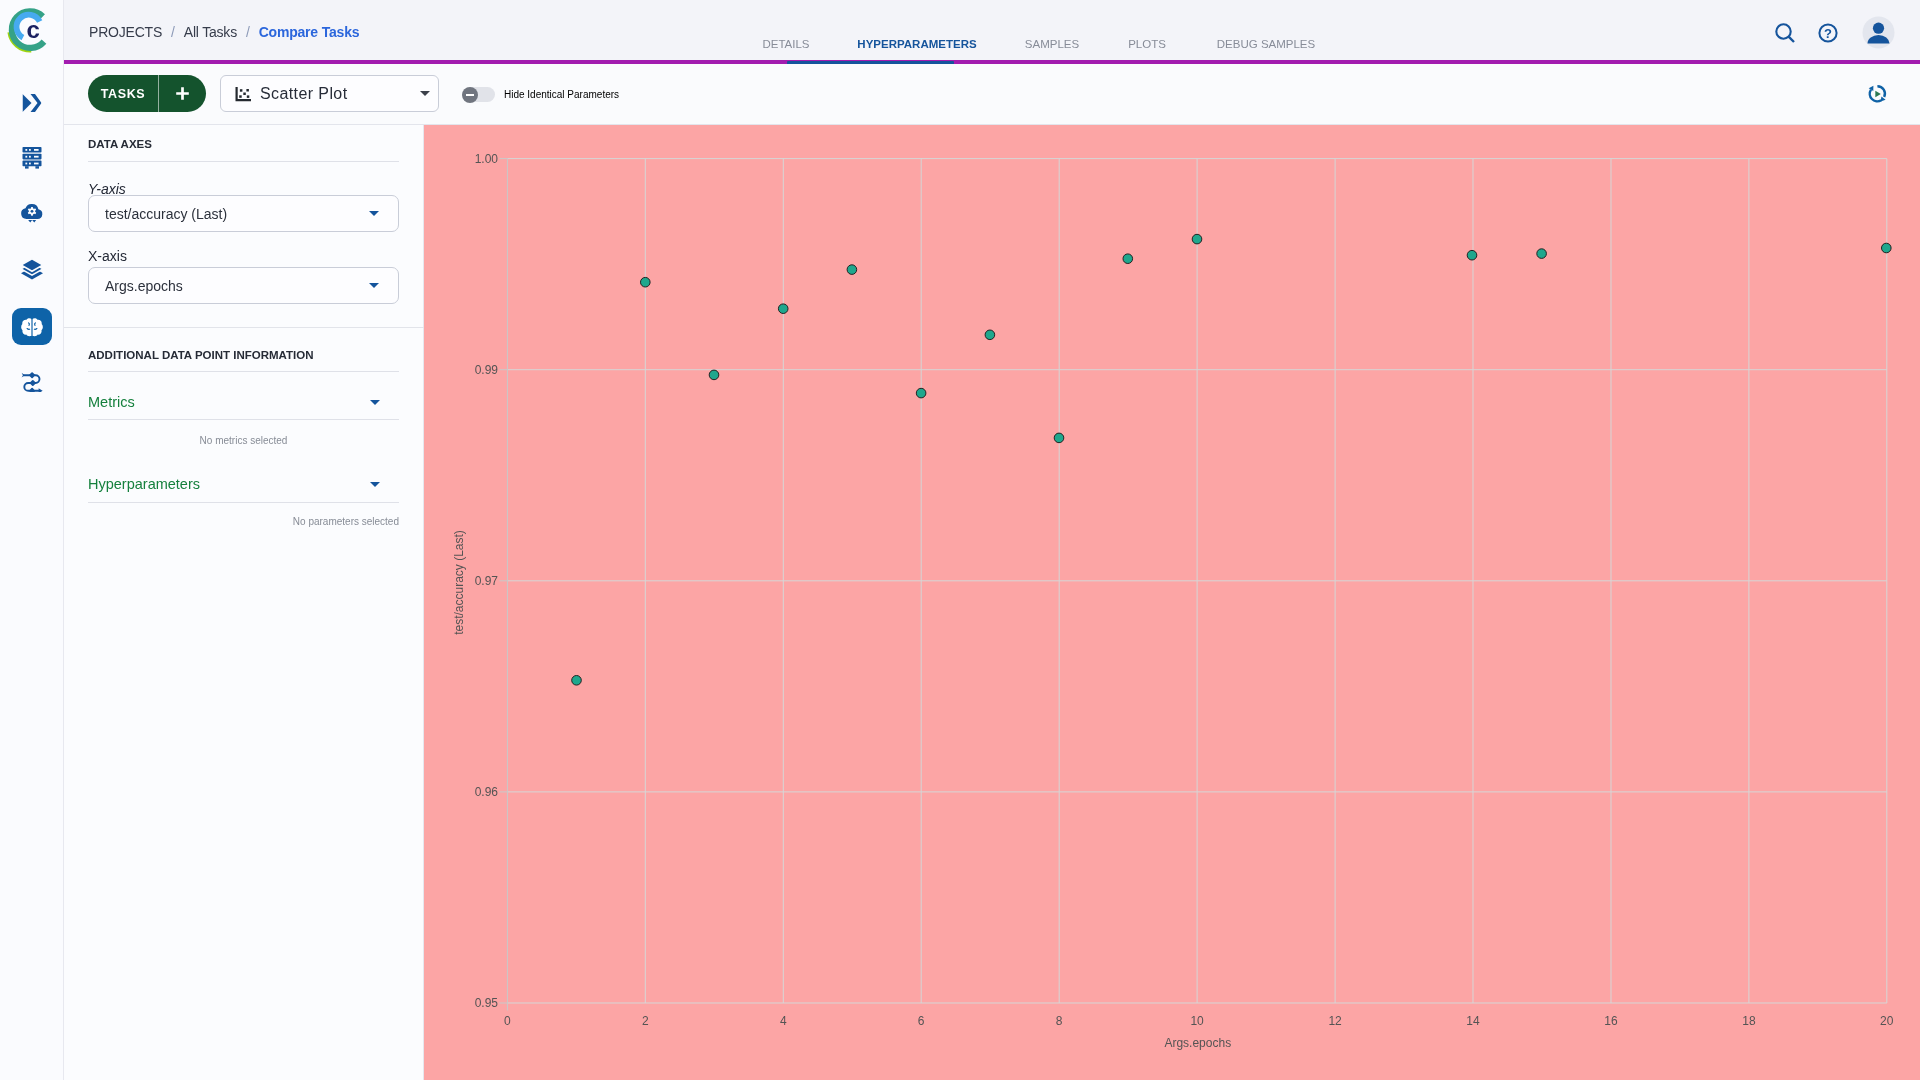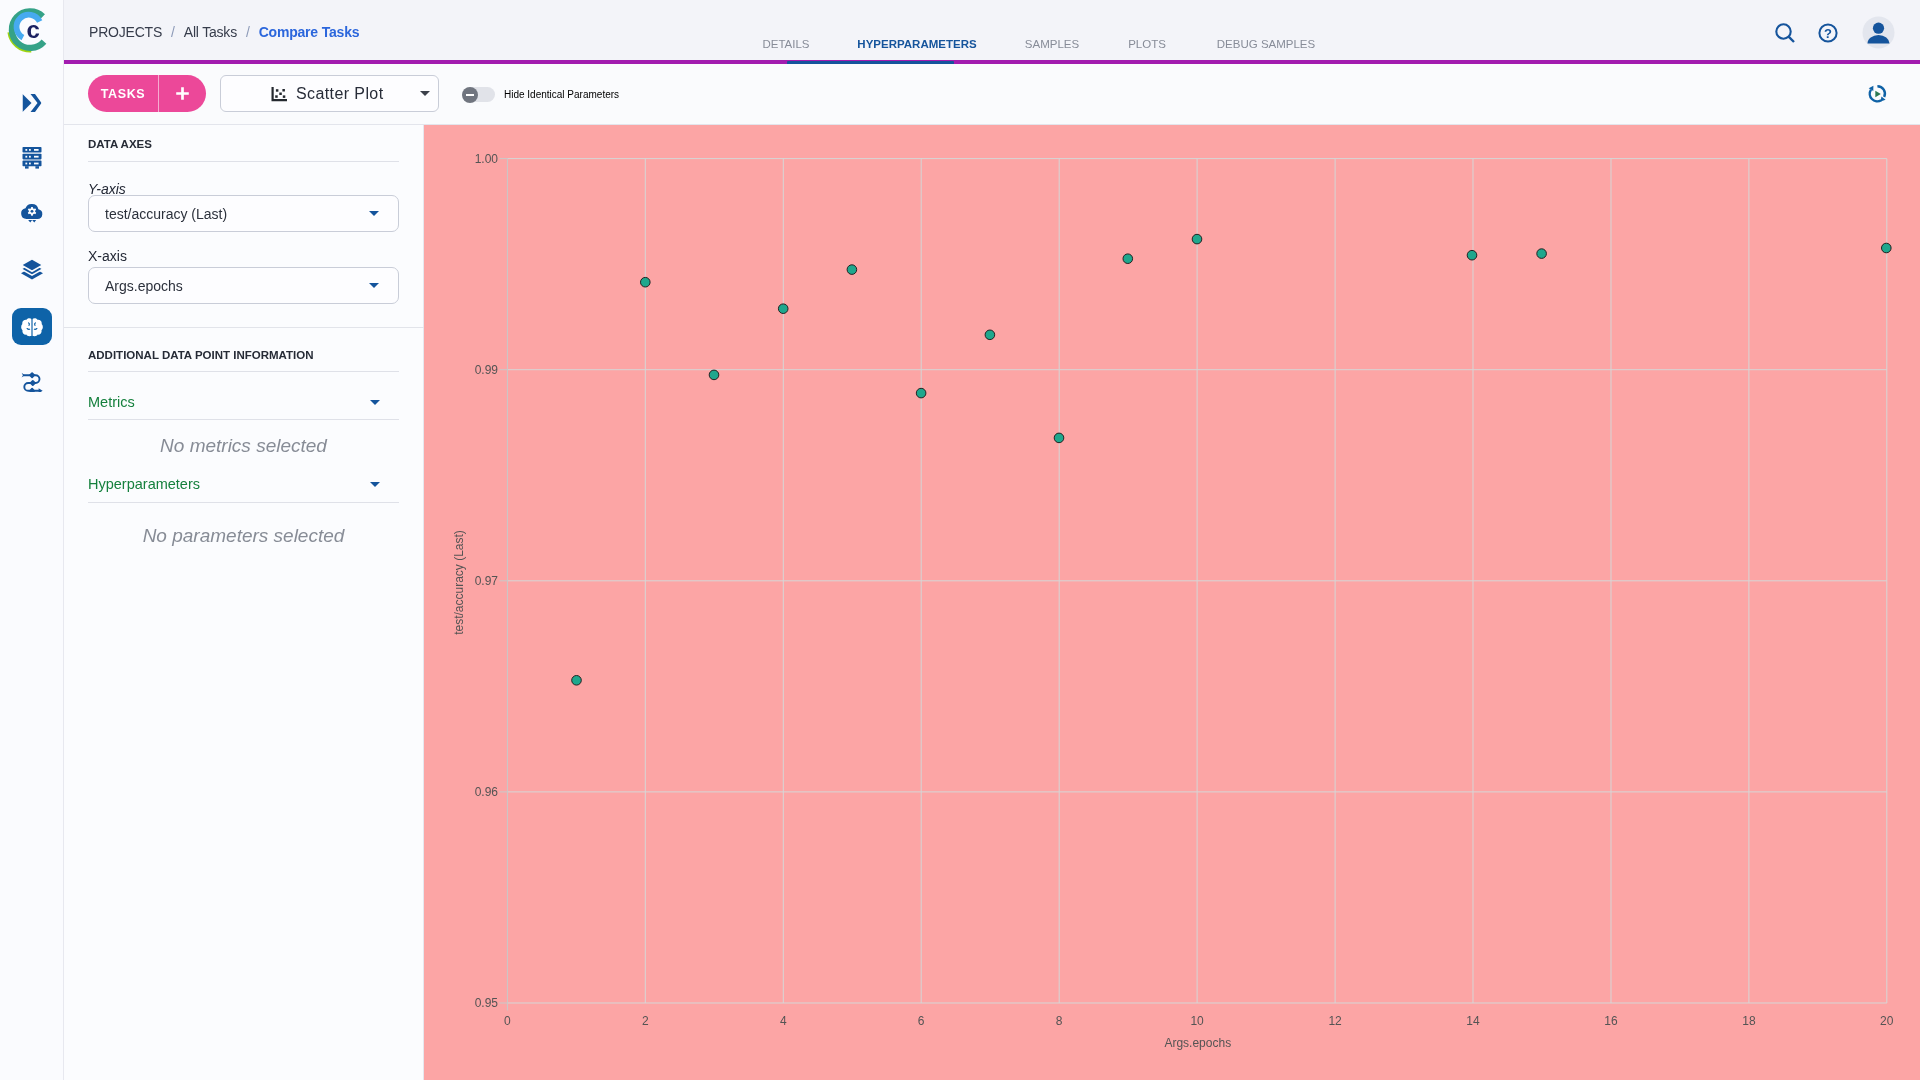--- a/index.html
+++ b/index.html
@@ -17,48 +17,48 @@
     font-size:11.5px; letter-spacing:0; color:#878c98; white-space:nowrap;margin-left:46px; }
   .tab.on { color:#15549c; font-weight:700; }
   #tabline { left:723px; top:61px; width:167px; height:4.5px; background:#15549c; border-radius:1px; }
   
   #sidebar { left:0; top:0; width:64px; height:1080px; background:#fafbfe;
     border-right:1px solid #e7e8ef; }
   .sideicon { left:50%; transform:translate(-50%,-50%); }
   
   #toolbar { left:64px; top:64px; width:1856px; height:61px; background:#fafbfd;
     border-bottom:1px solid #e3e5ec; }
-  #tasksbtn { left:24px; top:11px; width:118px; height:37px; background:#ec4899;
+  #tasksbtn { left:24px; top:11px; width:118px; height:37px; background:#14532d;
     border-radius:19px; display:flex; color:#fff; overflow:hidden; }
   #tasksbtn .l { width:71px; display:flex; align-items:center; justify-content:center;
     font-size:12.5px; font-weight:700; letter-spacing:.6px; border-right:1px solid rgba(255,255,255,.55); }
   #tasksbtn .r { flex:1; display:flex; align-items:center; justify-content:center; }
   #plotsel { left:156px; top:11px; width:219px; height:37px; background:#fdfdff;
-    border:1px solid #c9cdd8; border-radius:6px; display:flex; align-items:center;padding-left:36px; }
+    border:1px solid #c9cdd8; border-radius:6px; display:flex; align-items:center; }
   #plotsel .txt { font-size:16px; letter-spacing:.4px; color:#272c38; margin-left:8px; }
   #toggle { left:399px; top:23px; width:32px; height:15px; background:#e1e3e9; border-radius:8px; }
   #toggle .knob { position:absolute; left:-1px; top:-0.5px; width:16px; height:16px;
     border-radius:50%; background:#70757f; }
   #toggle .knob:after { content:""; position:absolute; left:4px; top:7px; width:8px; height:2px; background:#fff; }
   #togglelbl { left:440px; top:0px; height:61px; display:flex; align-items:center;
     font-size:10px; color:#000000; }
   
   #panel { left:64px; top:125px; width:360px; height:955px; background:#fbfcfe;
     border-right:1px solid #e6e7ee; }
   #panel .inner { position:absolute; left:24px; width:311px; }
   .sechead { font-size:11.5px; font-weight:700; letter-spacing:0; color:#262b36; }
   .hline { position:absolute; left:24px; width:311px; height:1px; background:#dfe1e8; }
   .flabel { position:absolute; left:24px; font-size:14px; color:#242936; }
   .selbox { position:absolute; left:24px; width:311px; height:37px; background:#fdfdff;
     border:1px solid #c9cdd8; border-radius:7px; display:flex; align-items:center; }
   .selbox .txt { margin-left:16px; font-size:14px; color:#2c313c; }
   .caret { position:absolute; right:19px; top:50%; margin-top:-2.5px; width:0; height:0;
     border-left:5px solid transparent; border-right:5px solid transparent; border-top:5.5px solid #14549c; }
   .ddrow { position:absolute; left:24px; width:311px; font-size:14.5px; color:#15803d; }
-  .noselect { position:absolute; left:24px; width:311px; text-align:center; font-size:19px; color:#878c96;font-style:italic; }
+  .noselect { position:absolute; left:24px; width:311px; text-align:center; font-size:10px; color:#878c96; }
   #fullsep { position:absolute; left:0; width:360px; height:1px; background:#e2e4ea; }
   
   #chart { left:424px; top:125px; width:1496px; height:955px; background:#fca5a5; }
 </style>
 </head>
 <body>
 <div id="sidebar" class="abs">
 
   <svg class="abs" style="left:7px; top:7px;" width="46" height="50" viewBox="0 0 46 50">
     <g fill="none">
@@ -229,21 +229,21 @@
       <span class="caret"></span>
     </div>
   <div id="fullsep" style="top:202px;"></div>
   <div class="inner sechead" style="top:224px;">ADDITIONAL DATA POINT INFORMATION</div>
   <div class="hline" style="top:246px;"></div>
   <div class="ddrow" style="top:269px;">Metrics<span class="caret"></span></div>
   <div class="hline" style="top:294px;"></div>
   <div class="noselect" style="top:310px;">No metrics selected</div>
   <div class="ddrow" style="top:351px;">Hyperparameters<span class="caret"></span></div>
   <div class="hline" style="top:377px;"></div>
-  <div class="noselect" style="top:400px;">No parameters selected</div>
+  <div class="noselect" style="top:391px;text-align:right;">No parameters selected</div>
 </div>
 <div id="chart" class="abs">
   <svg width="1496" height="955" viewBox="0 0 1496 955" font-family="Liberation Sans, sans-serif">
 
     <g stroke="#d6d6d6" stroke-width="1">
       <line x1="83.4" y1="33.6" x2="1462.8" y2="33.6"></line>
       <line x1="83.4" y1="244.7" x2="1462.8" y2="244.7"></line>
       <line x1="83.4" y1="455.8" x2="1462.8" y2="455.8"></line>
       <line x1="83.4" y1="666.9" x2="1462.8" y2="666.9"></line>
       <line x1="83.4" y1="878" x2="1462.8" y2="878"></line>

